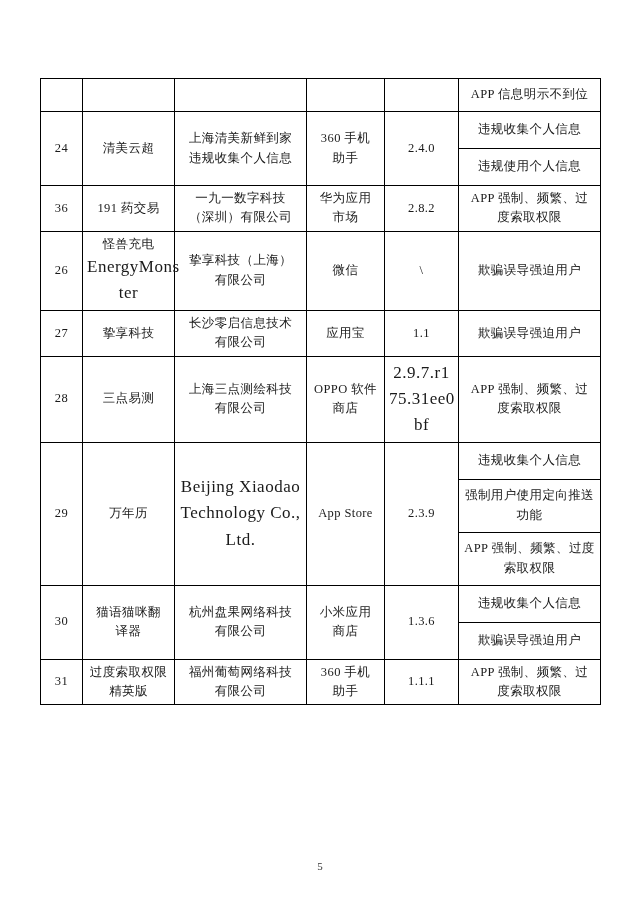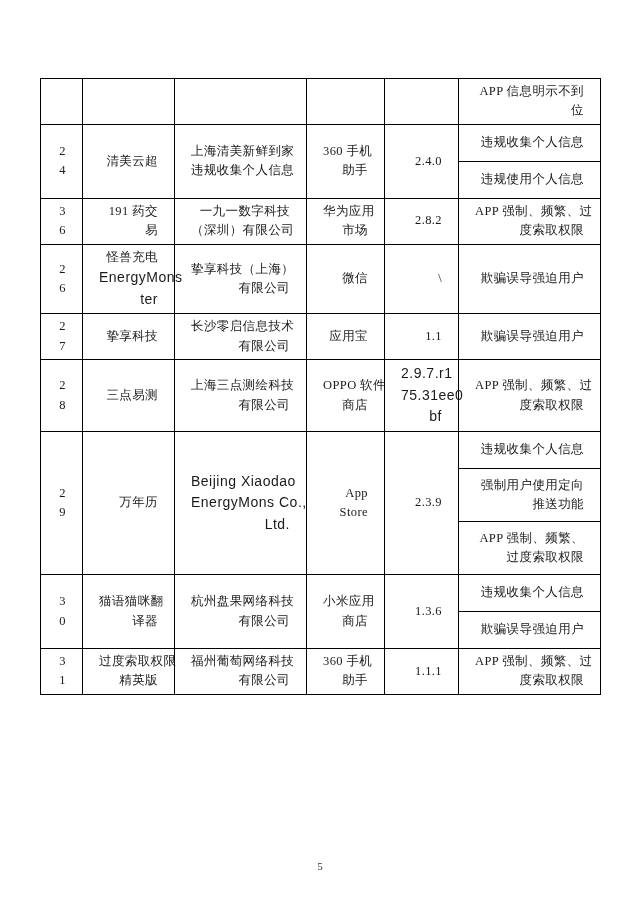--- a/index.html
+++ b/index.html
@@ -21,39 +21,39 @@
     box-sizing: border-box;
     padding: 78px 40px 0 40px;
   }
   table.doc-table {
     border-collapse: collapse;
     width: 560px;
     table-layout: fixed;
   }
   table.doc-table td {
     border: 1px solid #000000;
-    padding: 3px 16px;
-    text-align: right;
+    padding: 3px 4px;
+    text-align: center;
     vertical-align: middle;
     font-size: 12.5px;
     line-height: 1.55;
     letter-spacing: 0.4px;
     word-break: break-word;
   }
   td.c-idx   { width: 42px; }
   td.c-name  { width: 92px; }
   td.c-corp  { width: 132px; }
   td.c-store { width: 78px; }
   td.c-ver   { width: 74px; }
   td.c-issue { width: 142px; }
 
   .cell-lines > div { white-space: nowrap; }
   .latin {
-    font-family: Liberation Sans, sans-serif;
-    font-size: 14px;
+    font-family: Liberation Serif, serif;
+    font-size: 17px;
     letter-spacing: 0.5px;
   }
   .issue-sub {
     height: 30px;
   }
   .pagenum {
     position: absolute;
     left: 0;
     right: 0;
     bottom: 34px;
@@ -174,21 +174,21 @@
           <div>APP 强制、频繁、过</div>
           <div>度索取权限</div>
         </td>
       </tr>
 
       <tr>
         <td class="c-idx" rowspan="3">29</td>
         <td class="c-name" rowspan="3">万年历</td>
         <td class="c-corp cell-lines" rowspan="3">
           <div class="latin">Beijing Xiaodao</div>
-          <div class="latin">EnergyMons Co.,</div>
+          <div class="latin">Technology Co.,</div>
           <div class="latin">Ltd.</div>
         </td>
         <td class="c-store" rowspan="3">App Store</td>
         <td class="c-ver" rowspan="3">2.3.9</td>
         <td class="c-issue tall-2">违规收集个人信息</td>
       </tr>
       <tr>
         <td class="c-issue" style="height:46px">强制用户使用定向推送功能</td>
       </tr>
       <tr>

